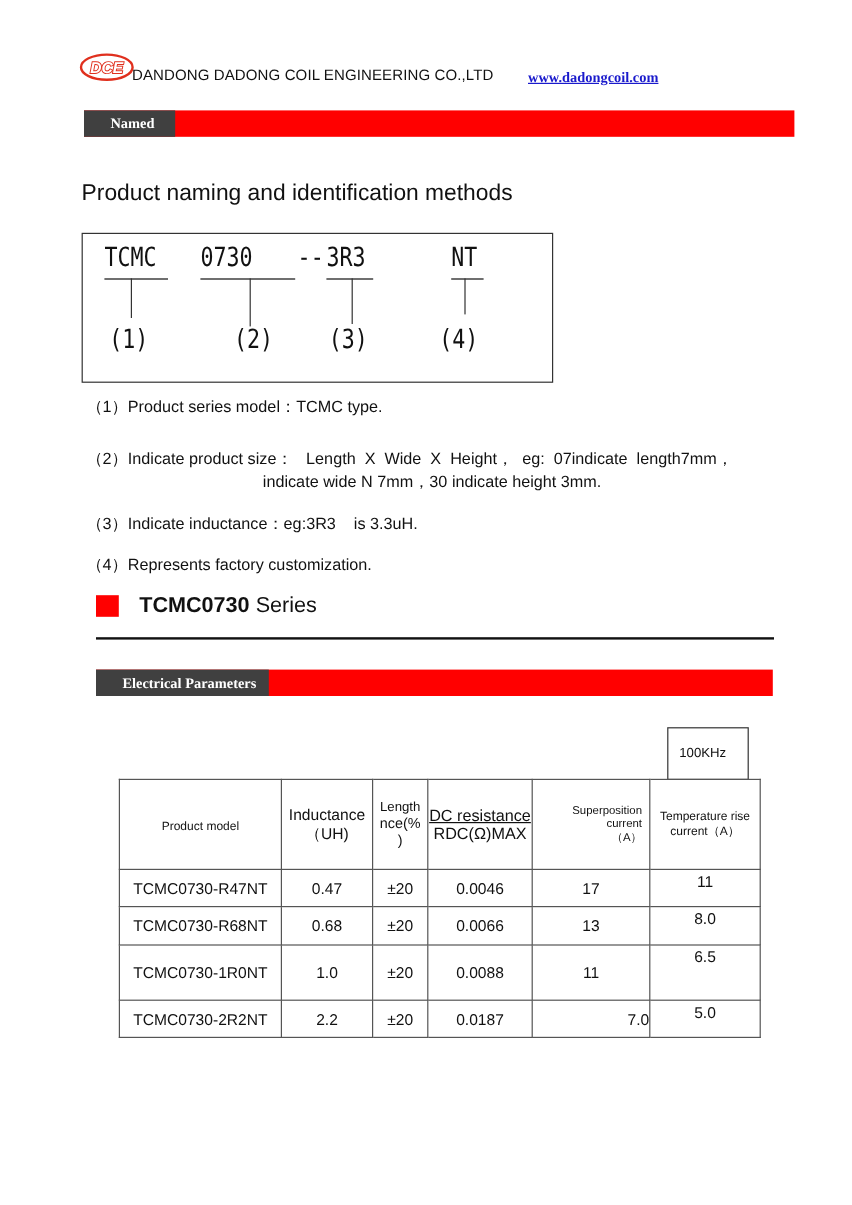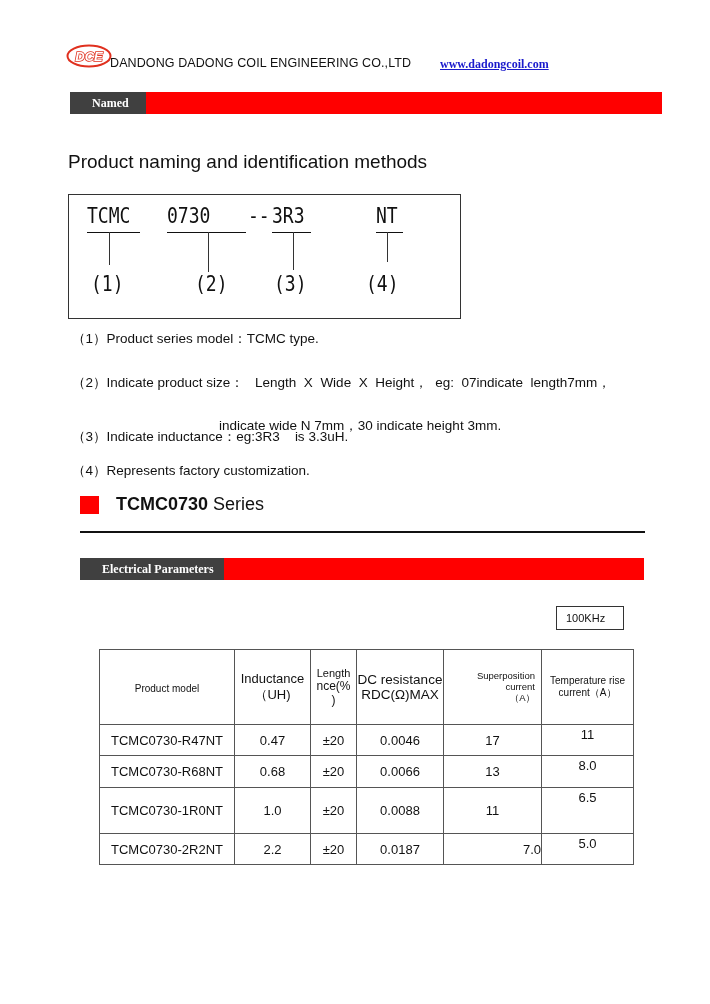--- a/index.html
+++ b/index.html
@@ -28,21 +28,21 @@
     .vline { width: 1px; background: #333; }
     .num { font-family: "DejaVu Sans Mono", monospace; font-size: 22px; color: #111; transform: scaleX(0.82); transform-origin: left top; }
 
     .desc { font-size: 13.5px; color: #111; }
 
     .redsq { left: 80px; top: 496px; width: 19px; height: 18px; background: #ff0000; }
     .series { left: 116px; top: 494px; font-size: 18px; color: #111; }
     .series b { font-weight: bold; }
     .rule { left: 80px; top: 531px; width: 565px; height: 2px; background: #111; }
 
-    .freq { left: 556px; top: 606px; width: 68px; height: 24px; border: 1px solid #333; box-sizing: border-box; font-size: 11px; display: flex; align-items: center; padding-left: 9px; }
+    .freq { left: 556px; top: 606px; width: 68px; height: 44px; border: 1px solid #333; box-sizing: border-box; font-size: 11px; display: flex; align-items: center; padding-left: 9px; }
 
     
     table.params { position: absolute; left: 99px; top: 649px; border-collapse: collapse; }
     table.params td, table.params th { border: 1px solid #555; padding: 0; font-weight: normal; font-size: 13px; color: #111; text-align: center; vertical-align: middle; }
     .hdr-row { height: 75px; }
     .hm { font-size: 10px; }
     .hsmall { font-size: 9.5px; }
     .hs2 { font-size: 10px; }
     .r1 { height: 31px; } .r2 { height: 32px; } .r3 { height: 46px; } .r4 { height: 31px; } .r5 { height: 31px; }
     .c-temp { vertical-align: top !important; padding-top: 2px !important; }
@@ -81,21 +81,21 @@
   <div class="abs vline" style="left:318px; top:37px; height:30px;"></div>
 
   <div class="abs num" style="left:22px; top:76px;">(1)</div>
   <div class="abs num" style="left:126px; top:76px;">(2)</div>
   <div class="abs num" style="left:205px; top:76px;">(3)</div>
   <div class="abs num" style="left:297px; top:76px;">(4)</div>
 </div>
 
 <div class="abs desc" style="left:72px; top:330px;">（1）Product series model：TCMC type.</div>
 <div class="abs desc" style="left:72px; top:374px; white-space:pre;">（2）Indicate product size：   Length  X  Wide  X  Height，  eg:  07indicate  length7mm，</div>
-<div class="abs desc" style="left:219px; top:393px;margin-top:24px;">indicate wide N 7mm，30 indicate height 3mm.</div>
+<div class="abs desc" style="left:219px; top:393px;">indicate wide N 7mm，30 indicate height 3mm.</div>
 <div class="abs desc" style="left:72px; top:428px; white-space:pre;">（3）Indicate inductance：eg:3R3    is 3.3uH.</div>
 <div class="abs desc" style="left:72px; top:462px;">（4）Represents factory customization.</div>
 
 <div class="abs redsq"></div>
 <div class="abs series"><b>TCMC0730</b><span style="white-space:pre;"> Series</span></div>
 <div class="abs rule"></div>
 
 <div class="abs bar bar2">
   <div class="tag">Electrical Parameters</div>
 </div>
@@ -109,21 +109,21 @@
     <th style="width:75px;">
       <div>Inductance</div>
       <div>（UH)</div>
     </th>
     <th style="width:45px; font-size:11px;">
       <div style="font-size:11px;">Length</div>
       <div style="font-size:12px;">nce(%</div>
       <div style="font-size:12px;">)</div>
     </th>
     <th style="width:86px;">
-      <div style="font-size:13.5px;">DC resistance</div>
+      <div style="font-size:13.5px;text-decoration:underline;">DC resistance</div>
       <div style="font-size:13.5px;">RDC(Ω)MAX</div>
     </th>
     <th style="width:91px; text-align:right; padding-right:6px;">
       <div class="hsmall" style="text-align:right;">Superposition</div>
       <div class="hsmall" style="text-align:right;">current</div>
       <div class="hsmall" style="text-align:right;">（A）</div>
     </th>
     <th style="width:91px;">
       <div class="hs2">Temperature rise</div>
       <div class="hs2"><span>current（A）</span></div>

